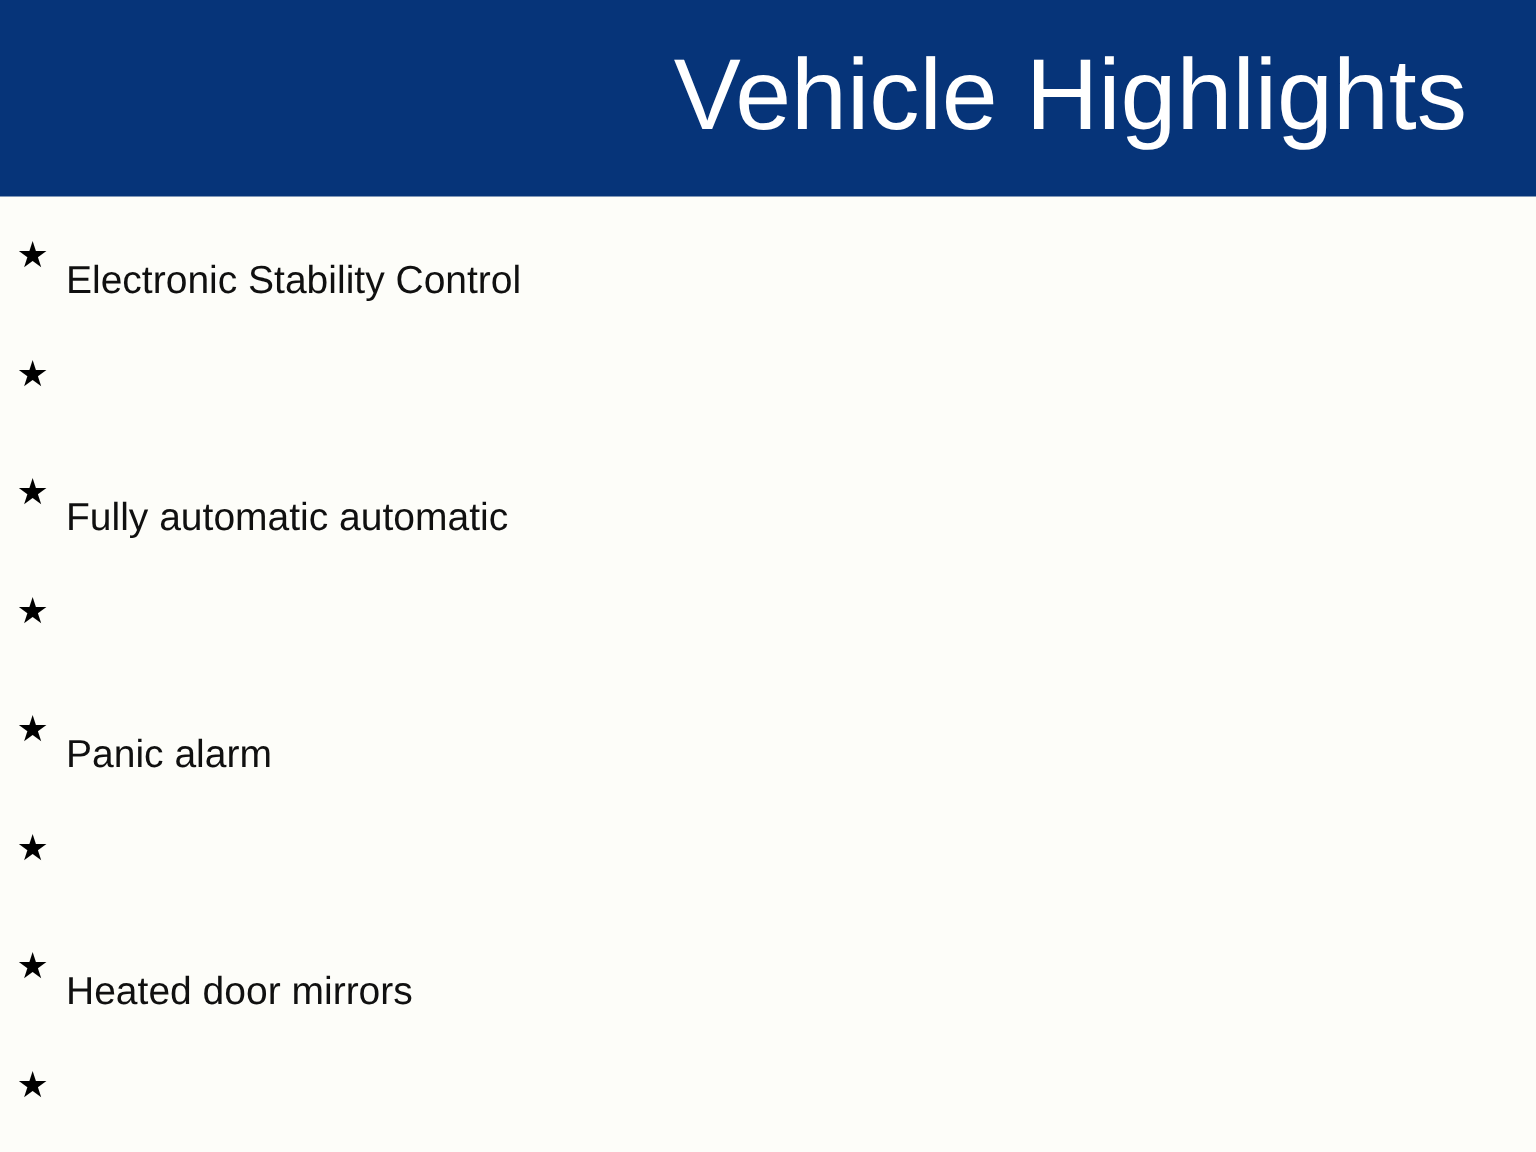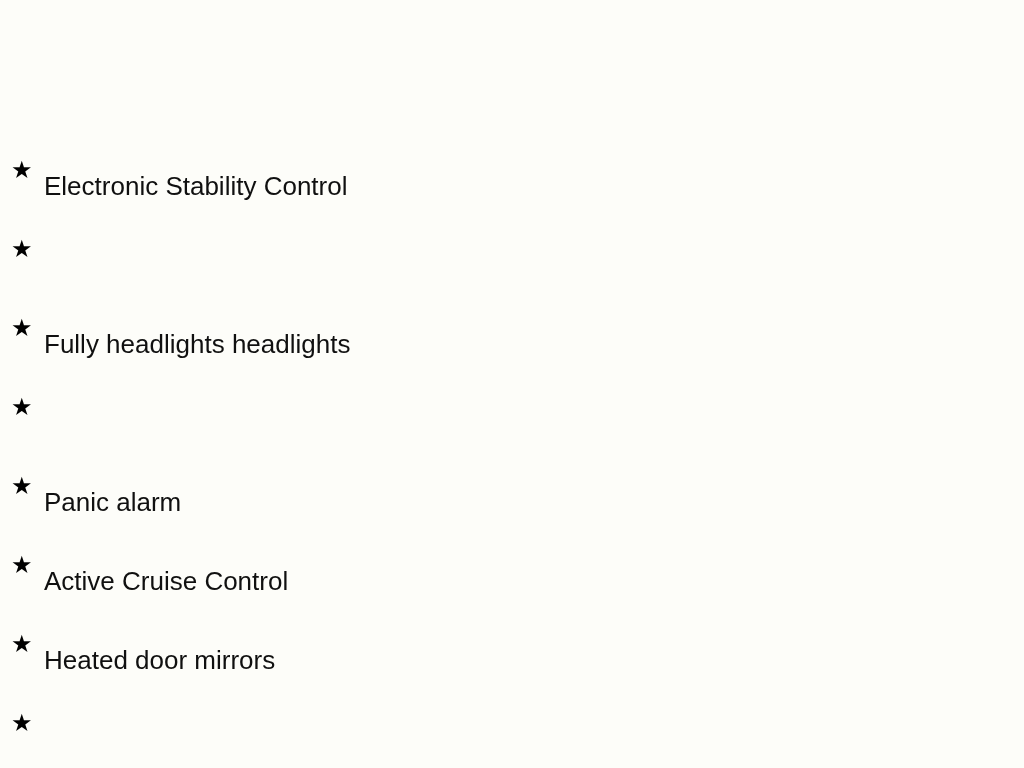--- a/index.html
+++ b/index.html
@@ -80,49 +80,51 @@
     line-height: 1.1;
     white-space: nowrap;
     margin-top: 32px;
   }
 </style>
 </head>
 <body>
 
 <div class="slide" style="background: rgb(253, 253, 249);">
 
+  <div class="header-band" style="background: rgb(6, 52, 121);">
+    <div class="slide-title" style="color: rgb(255, 255, 255);">Vehicle Highlights</div>
+  </div>
 
   <ul class="bullet-list">
 
     <li class="bullet-item">
       <span class="bullet-marker">★</span>
       <span class="bullet-text" style="color: rgb(16, 16, 16);">Electronic Stability Control</span>
     </li>
 
     <li class="bullet-item">
       <span class="bullet-marker">★</span>
     </li>
 
     <li class="bullet-item">
       <span class="bullet-marker">★</span>
-      <span class="bullet-text" style="color: rgb(16, 16, 16);">Fully headlights headlights</span>
+      <span class="bullet-text" style="color: rgb(16, 16, 16);">Fully automatic automatic</span>
     </li>
 
     <li class="bullet-item">
       <span class="bullet-marker">★</span>
     </li>
 
     <li class="bullet-item">
       <span class="bullet-marker">★</span>
       <span class="bullet-text" style="color: rgb(16, 16, 16);">Panic alarm</span>
     </li>
 
     <li class="bullet-item">
       <span class="bullet-marker">★</span>
-      <span class="bullet-text" style="color: rgb(16, 16, 16);">Active Cruise Control</span>
     </li>
 
     <li class="bullet-item">
       <span class="bullet-marker">★</span>
       <span class="bullet-text" style="color: rgb(16, 16, 16);">Heated door mirrors</span>
     </li>
 
     <li class="bullet-item">
       <span class="bullet-marker">★</span>
     </li>

